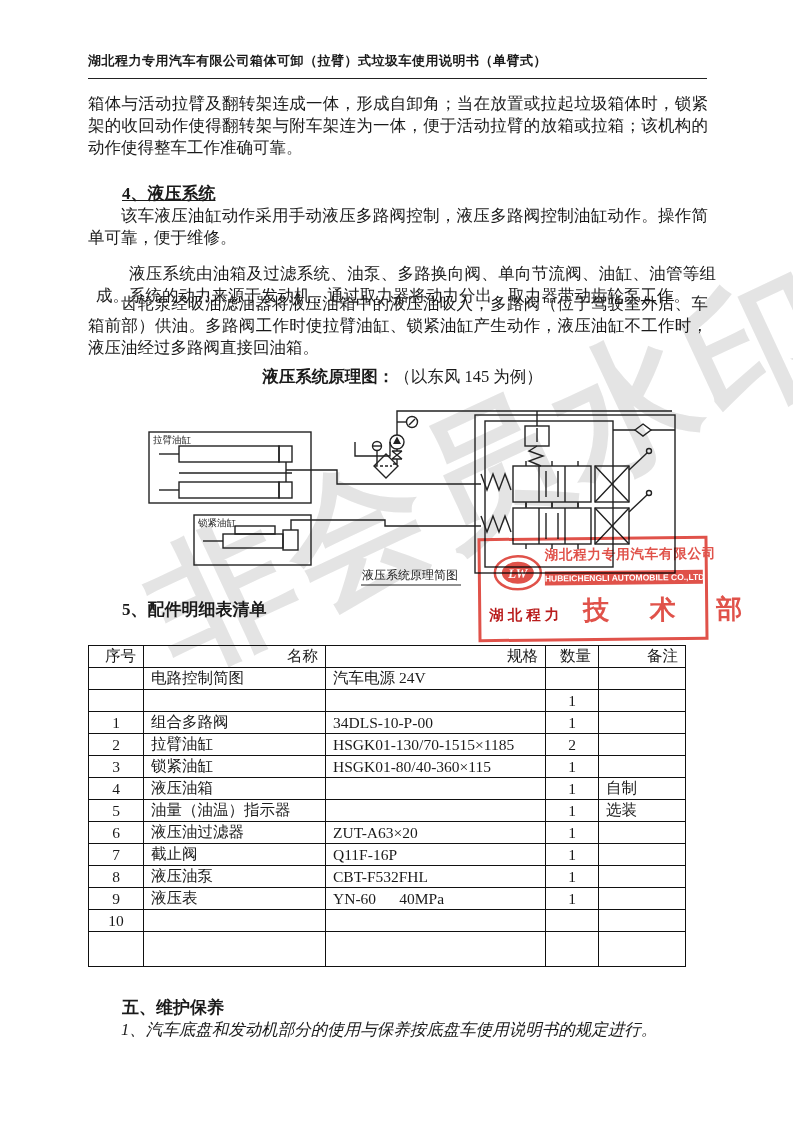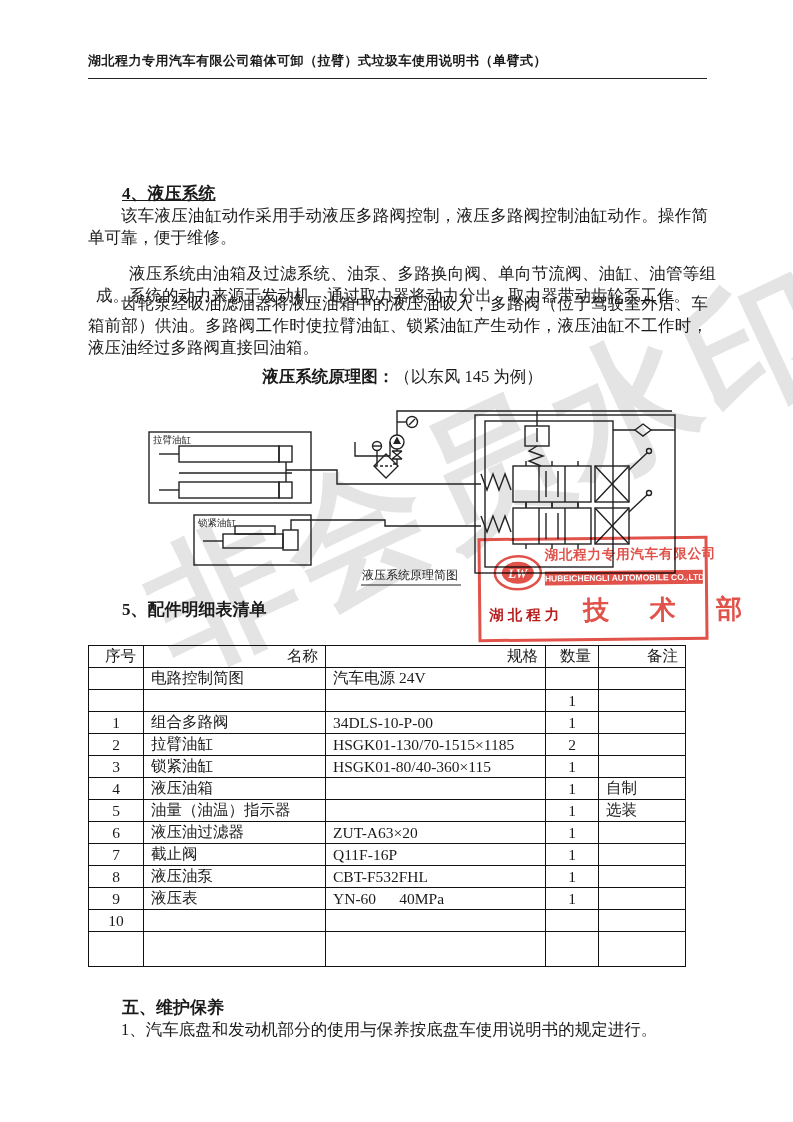--- a/index.html
+++ b/index.html
@@ -92,20 +92,21 @@
 <body>
 
 <div class="page">
 
   <div class="watermark">非会员水印</div>
 
   <div class="content-layer">
 
     <div class="doc-header">湖北程力专用汽车有限公司箱体可卸（拉臂）式垃圾车使用说明书（单臂式）</div>
 
+    <div class="para" style="top:93px;">箱体与活动拉臂及翻转架连成一体，形成自卸角；当在放置或拉起垃圾箱体时，锁紧架的收回动作使得翻转架与附车架连为一体，便于活动拉臂的放箱或拉箱；该机构的动作使得整车工作准确可靠。</div>
 
     <div class="sec-title" style="top:182px;text-decoration:underline;">4、液压系统</div>
     <div class="para indent" style="top:205px;">该车液压油缸动作采用手动液压多路阀控制，液压多路阀控制油缸动作。操作简单可靠，便于维修。</div>
     <div class="para indent" style="top:263px;margin-left:8px;">液压系统由油箱及过滤系统、油泵、多路换向阀、单向节流阀、油缸、油管等组成。系统的动力来源于发动机，通过取力器将动力分出，取力器带动齿轮泵工作。</div>
     <div class="para indent" style="top:293px;">齿轮泵经吸油滤油器将液压油箱中的液压油吸入，多路阀（位于驾驶室外后、车箱前部）供油。多路阀工作时使拉臂油缸、锁紧油缸产生动作，液压油缸不工作时，液压油经过多路阀直接回油箱。</div>
 
     <div class="diagram-heading" style="top:366px;">
       <span class="bold">液压系统原理图：</span><span>（以东风 145 为例）</span>
     </div>
 
@@ -303,17 +304,17 @@
         <td class="c"></td>
         <td></td>
         <td></td>
         <td class="c"></td>
         <td></td>
       </tr>
     </tbody>
       </table>
 
     <div class="sec-title" style="top:996px;">五、维护保养</div>
-    <div class="para indent" style="top:1019px;">1、汽车底盘和发动机部分的使用与保养按底盘车使用说明书的规定进行。</div>
+    <div class="para indent" style="top:1019px;font-style:italic;">1、汽车底盘和发动机部分的使用与保养按底盘车使用说明书的规定进行。</div>
 
 
   </div>
 </div>
 
 </body></html>

